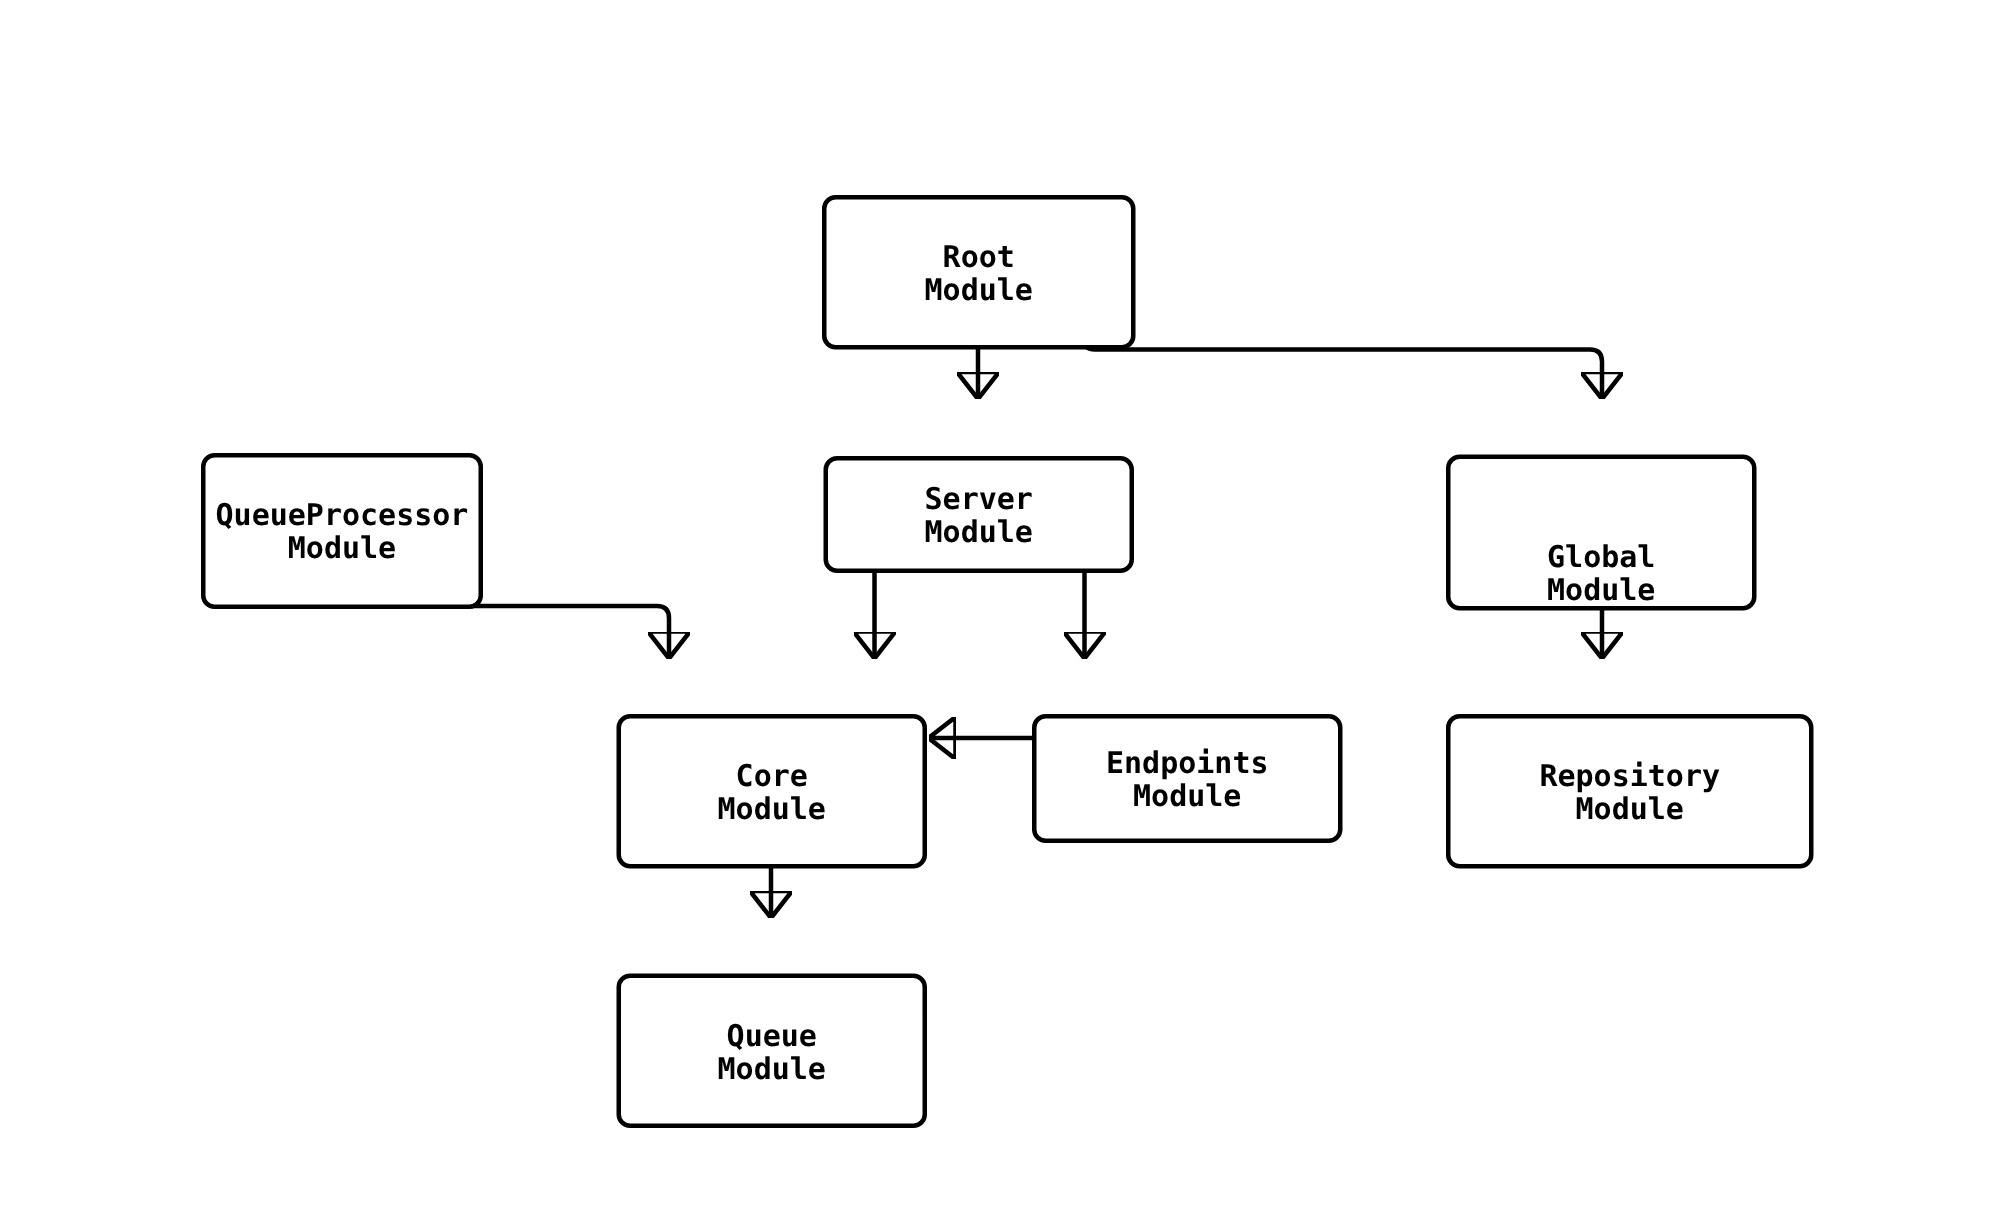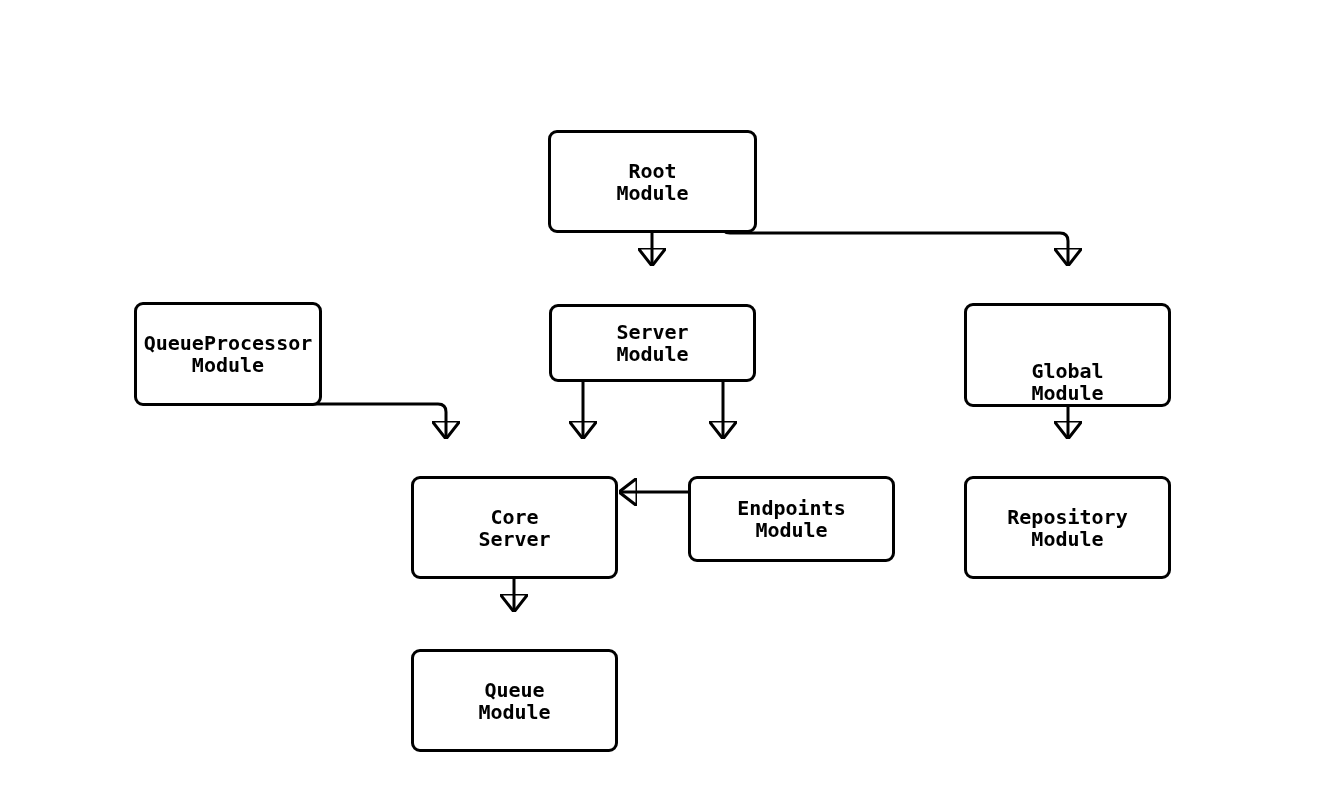--- a/index.html
+++ b/index.html
@@ -45,21 +45,21 @@
     font-weight: 700;
     color: #000000;
   }
   
   #n-root          { left: 548px; top:  94px; width: 209px; height: 103px; }
   #n-queueproc     { left: 134px; top: 266px; width: 188px; height: 104px; }
   #n-server        { left: 549px; top: 268px; width: 207px; height: 78px; }
   #n-global        { left: 964px; top: 267px; width: 207px; height: 104px; align-items: flex-end; }
   #n-core          { left: 411px; top: 440px; width: 207px; height: 103px; }
   #n-endpoints     { left: 688px; top: 440px; width: 207px; height: 86px; }
-  #n-repository    { left: 964px; top: 440px; width: 207px; height: 103px; }
+  #n-repository    { left: 964px; top: 440px; width: 245px; height: 103px; }
   #n-queue         { left: 411px; top: 613px; width: 207px; height: 103px; }
 </style>
 </head>
 <body>
 
 <div class="canvas">
 
   <svg class="edge-layer" width="1337" height="809" viewBox="0 0 1337 809" xmlns="http://www.w3.org/2000/svg">
     <defs>
       <marker id="arrowhead" markerUnits="userSpaceOnUse" markerWidth="18" markerHeight="28" viewBox="0 0 18 28" refX="17" refY="14" orient="auto">
@@ -99,21 +99,21 @@
 Module</span>
   </div>
 
   <div class="node" id="n-global">
     <span class="node-label">Global
 Module</span>
   </div>
 
   <div class="node" id="n-core">
     <span class="node-label">Core
-Server</span>
+Module</span>
   </div>
 
   <div class="node" id="n-endpoints">
     <span class="node-label">Endpoints
 Module</span>
   </div>
 
   <div class="node" id="n-repository">
     <span class="node-label">Repository
 Module</span>

